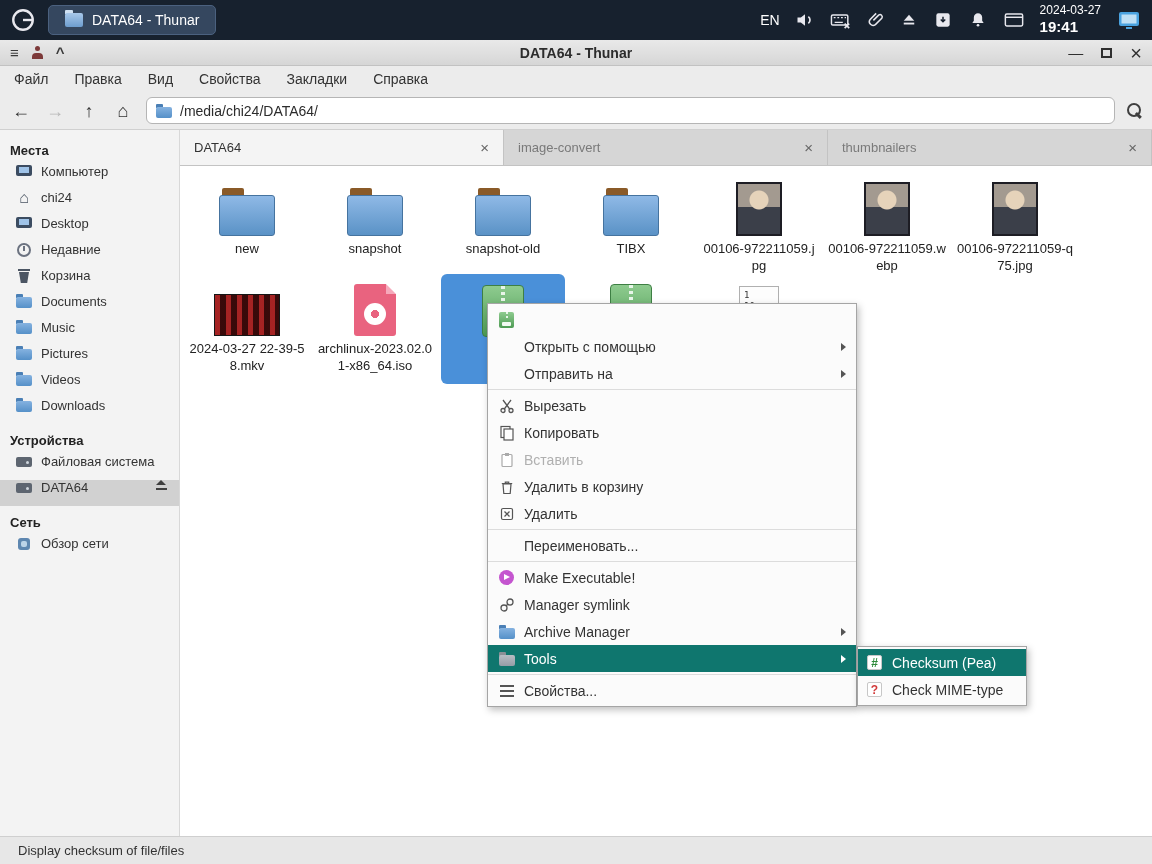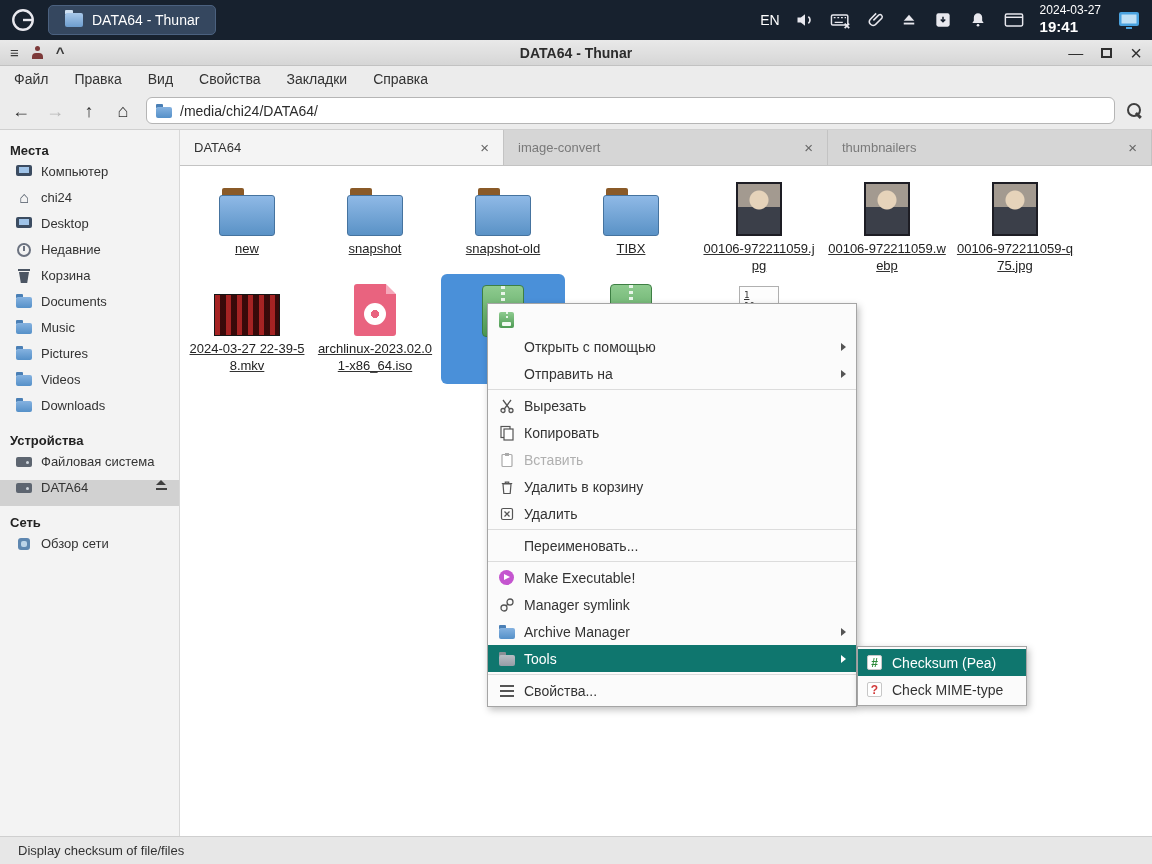--- a/index.html
+++ b/index.html
@@ -75,21 +75,21 @@
   .eject-sm::after { content: ""; position: absolute; left: 0; bottom: 0; width: 11px; height: 2px; background: #3f3f3f; }
 
   .main { flex: 1; display: flex; flex-direction: column; background: #fff; min-width: 0; }
   .tabbar { height: 36px; background: #d6d6d6; border-bottom: 1px solid #c3c3c3; display: flex; }
   .tab { flex: 1; display: flex; align-items: center; padding: 0 14px; font-size: 13px; color: #7a7a7a; border-right: 1px solid #c3c3c3; }
   .tab.active { background: #f4f4f4; color: #333; }
   .tab-label { flex: 1; overflow: hidden; white-space: nowrap; }
   .tab-close { color: #666; font-size: 15px; line-height: 1; }
 
   .files { flex: 1; position: relative; background: #fff; }
-  .file-item { position: absolute; width: 124px; display: flex; flex-direction: column; align-items: center; gap: 5px; text-decoration: underline; }
+  .file-item { position: absolute; width: 124px; display: flex; flex-direction: column; align-items: center; gap: 5px; }
   .file-icon-wrap { height: 58px; display: flex; align-items: flex-end; justify-content: center; }
   .file-label { font-size: 13px; color: #222; text-align: center; word-break: break-all; line-height: 1.3; max-width: 118px; }
   .file-item.selected { background: #4a90d9; border-radius: 6px; padding: 5px 0 42px 0; }
 
   .folder-lg { width: 56px; height: 48px; position: relative; }
   .folder-lg .ftab { position: absolute; top: 0; left: 3px; width: 22px; height: 10px; background: #8a5a28; border-radius: 2px 2px 0 0; }
   .folder-lg .fbody { position: absolute; left: 0; right: 0; top: 7px; bottom: 0; background: linear-gradient(180deg, #8fb9e6, #5a92c6); border: 1px solid #45739f; border-radius: 3px; }
 
   .portrait { width: 46px; height: 54px; border: 2px solid #1d1d24;
     background: radial-gradient(circle at 50% 32%, #e6d3ba 0 9px, rgba(0,0,0,0) 10px),

